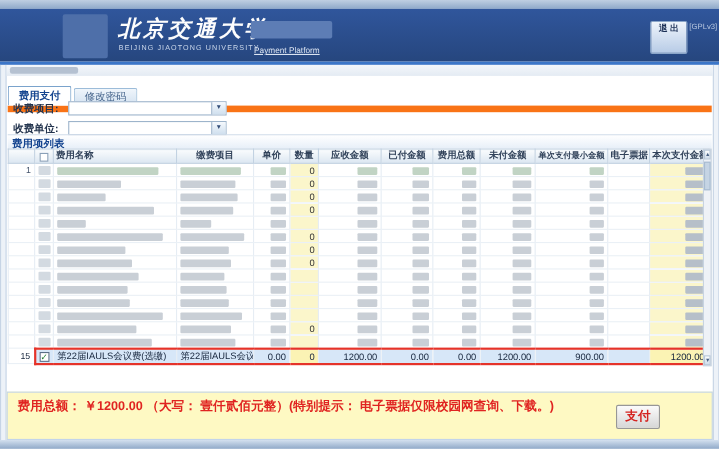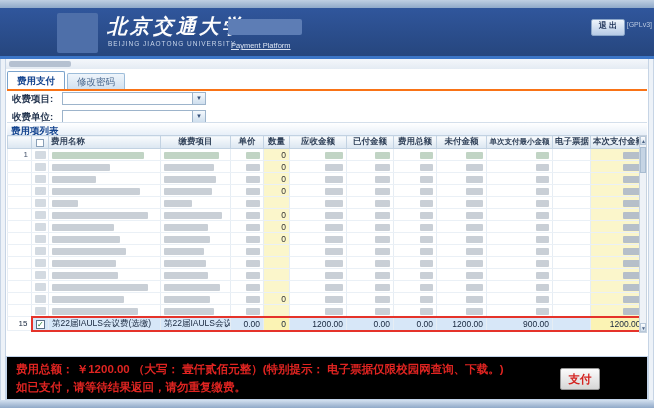--- a/index.html
+++ b/index.html
@@ -14,41 +14,41 @@
   .navbar    { position:absolute; top:8px; left:0; right:0; height:48px;
                background:linear-gradient(#30569c,#26467e); }
   .logo-block{ position:absolute; left:57px; top:5px; width:41px; height:40px;
                background:#4e6fa9; border-radius:2px; }
   .uni-cn    { position:absolute; left:107px; top:5px; font-family:"Liberation Serif",serif;
                font-style:italic; font-weight:bold; font-size:20px; letter-spacing:3px; color:#fdfdfd; }
   .uni-en    { position:absolute; left:108px; top:32px; font-size:6.5px; letter-spacing:1px; color:#c9d6ea; }
   .nav-blur  { position:absolute; left:228px; top:11px; width:74px; height:16px;
                background:#5d7db5; border-radius:2px; }
   .platform  { position:absolute; left:231px; top:33px; font-size:7.5px; color:#dbe4f2;text-decoration:underline; }
-  .logout-btn{ position:absolute; right:29px; top:11px; height:17px; padding:0 7px;
+  .logout-btn{ position:absolute; right:29px; top:11px; height:30px; padding:0 7px;
                font-size:8px; line-height:11px; color:#1b2f55; font-weight:bold; cursor:pointer;
                background:linear-gradient(#eef4fb,#b7cbe6); border:1px solid #8ba6c9; border-radius:2px; }
   .license   { position:absolute; right:2px; top:13px; font-size:7px; color:#b9c8e0; }
   .blueline  { position:absolute; top:56px; left:0; right:0; height:3px; background:#3c76c8; }
 
   
   .side { position:absolute; top:59px; bottom:8px; width:6px; background:#edf2f8;
           border-left:1px solid #c6d4e5; border-right:1px solid #c6d4e5; }
   .side.l { left:0; } .side.r { right:0; }
   .bottomstrip { position:absolute; bottom:0; left:0; right:0; height:8px;
                  background:linear-gradient(#d3e0ef,#90a9c8); }
 
   .crumb      { position:absolute; top:59px; left:6px; right:6px; height:10px;
                 background:linear-gradient(#f4f7fb,#e4ebf3); }
   .crumb-blur { position:absolute; left:3px; top:2px; width:62px; height:6px;
                 background:#b5c1d1; border-radius:2px; }
 
   
-  .tabbar { position:absolute; top:69px; left:7px; right:7px; height:22px;
-            border-bottom:2px solid #f97316; display:flex; align-items:flex-end; gap:2px; }
+  .tabbar { position:absolute; top:69px; left:7px; right:7px; height:33px;
+            border-bottom:6px solid #f97316; display:flex; align-items:flex-end; gap:2px; }
   .tab { height:16px; padding:0 9px; font-size:9.5px; line-height:16px; white-space:nowrap;
          color:#4a688e; cursor:pointer; border:1px solid #9cbcd9; border-bottom:none;
          border-radius:2px 2px 0 0; background:linear-gradient(#eff5fb,#d2e1f0); }
   .tab.active { height:18px; background:#fff; color:#14448f; font-weight:bold;
                 border-color:#7aa3cc; line-height:18px; }
 
   
   .flabel { position:absolute; left:12px; font-size:9.5px; font-weight:bold; color:#23344e; }
   .select { position:absolute; left:62px; width:144px; height:13px; background:#fff;
             border:1px solid #9db4cb; cursor:pointer; }
@@ -91,21 +91,21 @@
              background:#eef2f7; border:1px solid #c7d3e0; }
   .sb-btn  { position:absolute; left:0; right:0; height:9px; text-align:center; font-size:5px;
              line-height:9px; color:#4a6285; background:linear-gradient(#fdfeff,#cfdcea);
              border:1px solid #b7c7d8; cursor:pointer; }
   .sb-btn.up { top:0; } .sb-btn.down { bottom:0; }
   .sb-thumb{ position:absolute; left:0; right:0; top:11px; height:26px;
              background:#c5d4e4; border:1px solid #a8bcd1; cursor:grab; }
 
   
   .footer { position:absolute; top:356px; left:6px; right:6px; height:44px;
-            background:#000000; border:1px solid #c2d4ea; }
+            background:#fef9c3; border:1px solid #c2d4ea; }
   .fline  { position:absolute; left:9px; font-size:11.5px; font-weight:bold; color:#e02421; white-space:nowrap; }
   .fline.l1 { top:5px; } .fline.l2 { top:23px; }
   .paybtn { position:absolute; right:47px; top:11px; width:40px; height:22px; cursor:pointer;
             background:linear-gradient(#fbfbfb,#d6d6d6); border:1px solid #979797; border-radius:2px;
             color:#d42421; font-size:11.5px; font-weight:bold; text-align:center; line-height:20px; }
 </style>
 </head>
 <body>
 
 <div class="topstrip"></div>
@@ -410,16 +410,15 @@
   </table>
 </div>
 <div class="vscroll" style="right:7px">
   <div class="sb-btn up">▲</div>
   <div class="sb-thumb"></div>
   <div class="sb-btn down">▼</div>
 </div>
 
 <div class="footer">
   <div class="fline l1">费用总额： ￥1200.00 （大写： 壹仟贰佰元整）(特别提示： 电子票据仅限校园网查询、下载。)</div>
-  <div class="fline l2">如已支付，请等待结果返回，请勿重复缴费。</div>
   <div class="paybtn">支付</div>
 </div>
 <div class="bottomstrip"></div>
 
 </body></html>

